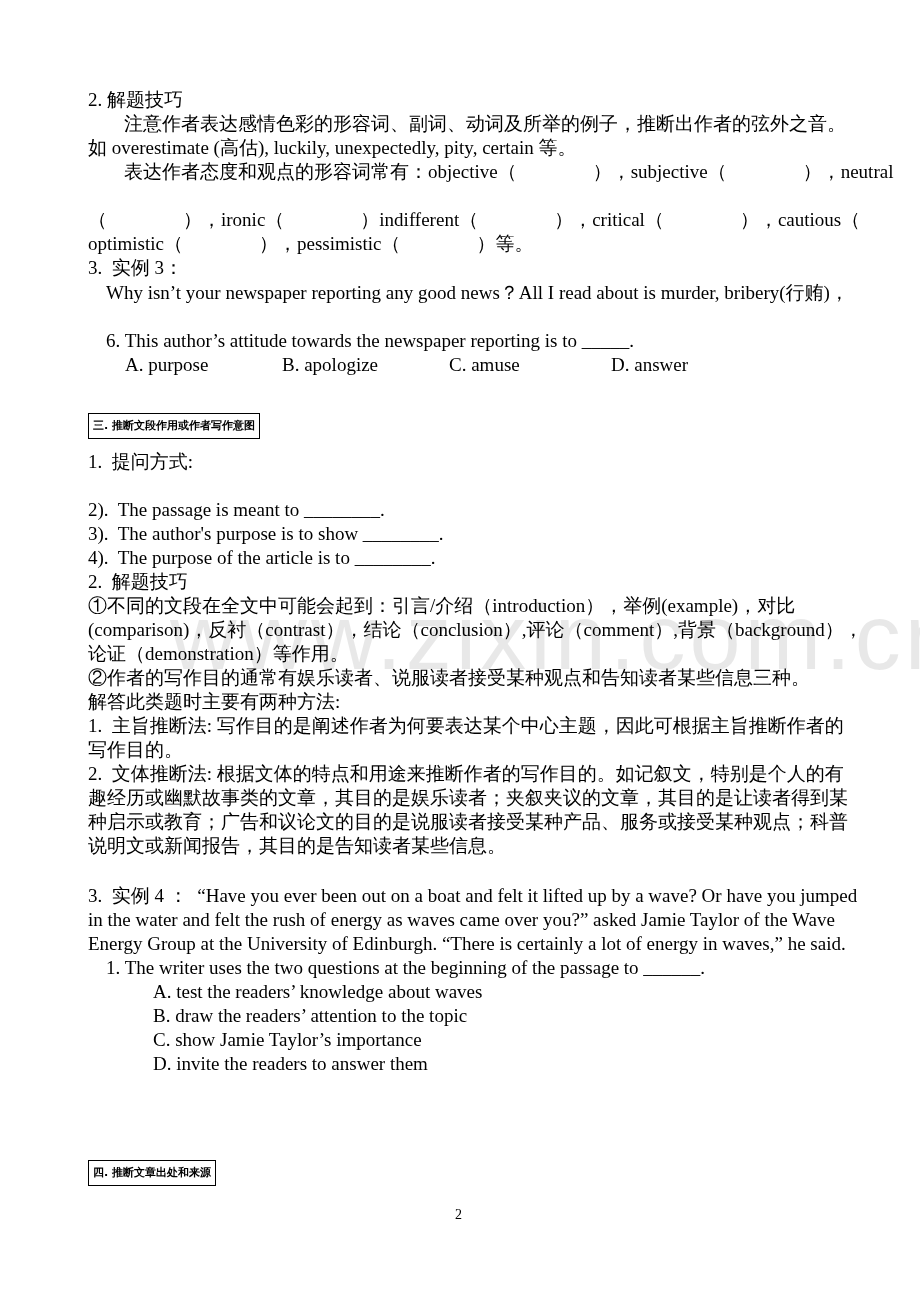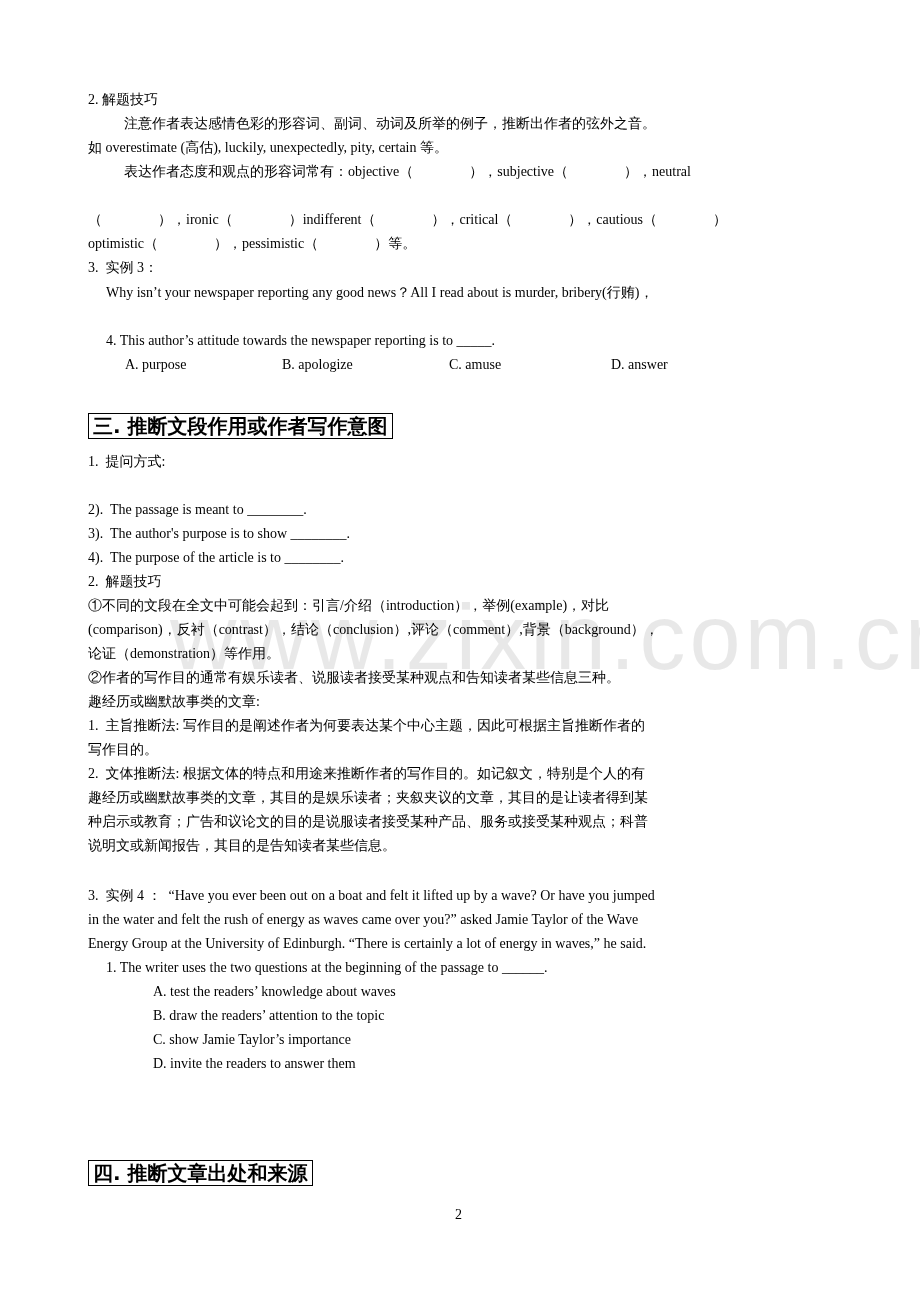--- a/index.html
+++ b/index.html
@@ -1,57 +1,57 @@
 <!DOCTYPE html>
 <html><head>
 <meta charset="utf-8">
 <style>
   html, body { margin: 0; padding: 0; background: #ffffff; }
   body { width: 920px; height: 1302px; position: relative; overflow: hidden;
          font-family: "Liberation Serif", "DejaVu Serif", serif; color: #000; }
   .page { position: absolute; left: 0; top: 0; width: 920px; height: 1302px; }
-  .line { position: absolute; left: 88px; font-size: 14px; line-height: 24px; white-space: pre; }
-  .boxed { position: absolute; left: 88px; border: 1px solid #000; padding: 0 4px; font-size: 20px;
+  .line { position: absolute; left: 88px; font-size: 19px; line-height: 24px; white-space: pre; }
+  .boxed { position: absolute; left: 88px; border: 1px solid #000; padding: 0 4px; font-size: 11px;
            line-height: 24px; font-weight: bold; white-space: nowrap; font-family: "DejaVu Sans", sans-serif; }
   .watermark { position: absolute; left: 170px; top: 585px; font-size: 92px; color: rgba(0,0,0,0.09);
                font-family: "Liberation Sans", sans-serif; letter-spacing: 4px; white-space: nowrap; }
   .pagenum { position: absolute; left: 455px; top: 1207px; font-size: 14px; }
 </style>
 </head>
 <body>
 
 <div class="page">
   <div class="watermark">www.zixin.com.cn</div>
 
   <div class="line" style="top:88px">2. 解题技巧</div>
   <div class="line" style="top:112px;left:124px">注意作者表达感情色彩的形容词、副词、动词及所举的例子，推断出作者的弦外之音。</div>
   <div class="line" style="top:136px">如 overestimate (高估), luckily, unexpectedly, pity, certain 等。</div>
   <div class="line" style="top:160px;left:124px">表达作者态度和观点的形容词常有：objective（　　　　），subjective（　　　　），neutral</div>
   <div class="line" style="top:208px">（　　　　），ironic（　　　　）indifferent（　　　　），critical（　　　　），cautious（　　　　）</div>
   <div class="line" style="top:232px">optimistic（　　　　），pessimistic（　　　　）等。</div>
 
   <div class="line" style="top:256px">3.  实例 3：</div>
   <div class="line" style="top:281px;left:106px">Why isn’t your newspaper reporting any good news？All I read about is murder, bribery(行贿)，</div>
-  <div class="line" style="top:329px;left:106px">4. This author’s attitude towards the newspaper reporting is to _____.</div>
+  <div class="line" style="top:329px;left:106px">6. This author’s attitude towards the newspaper reporting is to _____.</div>
   <div class="line" style="top:353px;left:125px">A. purpose</div>
   <div class="line" style="top:353px;left:282px">B. apologize</div>
   <div class="line" style="top:353px;left:449px">C. amuse</div>
   <div class="line" style="top:353px;left:611px">D. answer</div>
 
   <div class="boxed" style="top:413px">三.  推断文段作用或作者写作意图</div>
   <div class="line" style="top:450px">1.  提问方式:</div>
   <div class="line" style="top:498px">2).  The passage is meant to ________.</div>
   <div class="line" style="top:522px">3).  The author's purpose is to show ________.</div>
   <div class="line" style="top:546px">4).  The purpose of the article is to ________.</div>
   <div class="line" style="top:570px">2.  解题技巧</div>
   <div class="line" style="top:594px">①不同的文段在全文中可能会起到：引言/介绍（introduction），举例(example)，对比</div>
   <div class="line" style="top:618px">(comparison)，反衬（contrast），结论（conclusion）,评论（comment）,背景（background），</div>
   <div class="line" style="top:642px">论证（demonstration）等作用。</div>
   <div class="line" style="top:666px">②作者的写作目的通常有娱乐读者、说服读者接受某种观点和告知读者某些信息三种。</div>
-  <div class="line" style="top:690px">趣经历或幽默故事类的文章:</div>
+  <div class="line" style="top:690px">解答此类题时主要有两种方法:</div>
   <div class="line" style="top:714px">1.  主旨推断法: 写作目的是阐述作者为何要表达某个中心主题，因此可根据主旨推断作者的</div>
   <div class="line" style="top:738px">写作目的。</div>
   <div class="line" style="top:762px">2.  文体推断法: 根据文体的特点和用途来推断作者的写作目的。如记叙文，特别是个人的有</div>
   <div class="line" style="top:786px">趣经历或幽默故事类的文章，其目的是娱乐读者；夹叙夹议的文章，其目的是让读者得到某</div>
   <div class="line" style="top:810px">种启示或教育；广告和议论文的目的是说服读者接受某种产品、服务或接受某种观点；科普</div>
   <div class="line" style="top:834px">说明文或新闻报告，其目的是告知读者某些信息。</div>
 
   <div class="line" style="top:884px">3.  实例 4 ：  “Have you ever been out on a boat and felt it lifted up by a wave? Or have you jumped</div>
   <div class="line" style="top:908px">in the water and felt the rush of energy as waves came over you?” asked Jamie Taylor of the Wave</div>
   <div class="line" style="top:932px">Energy Group at the University of Edinburgh. “There is certainly a lot of energy in waves,” he said.</div>

